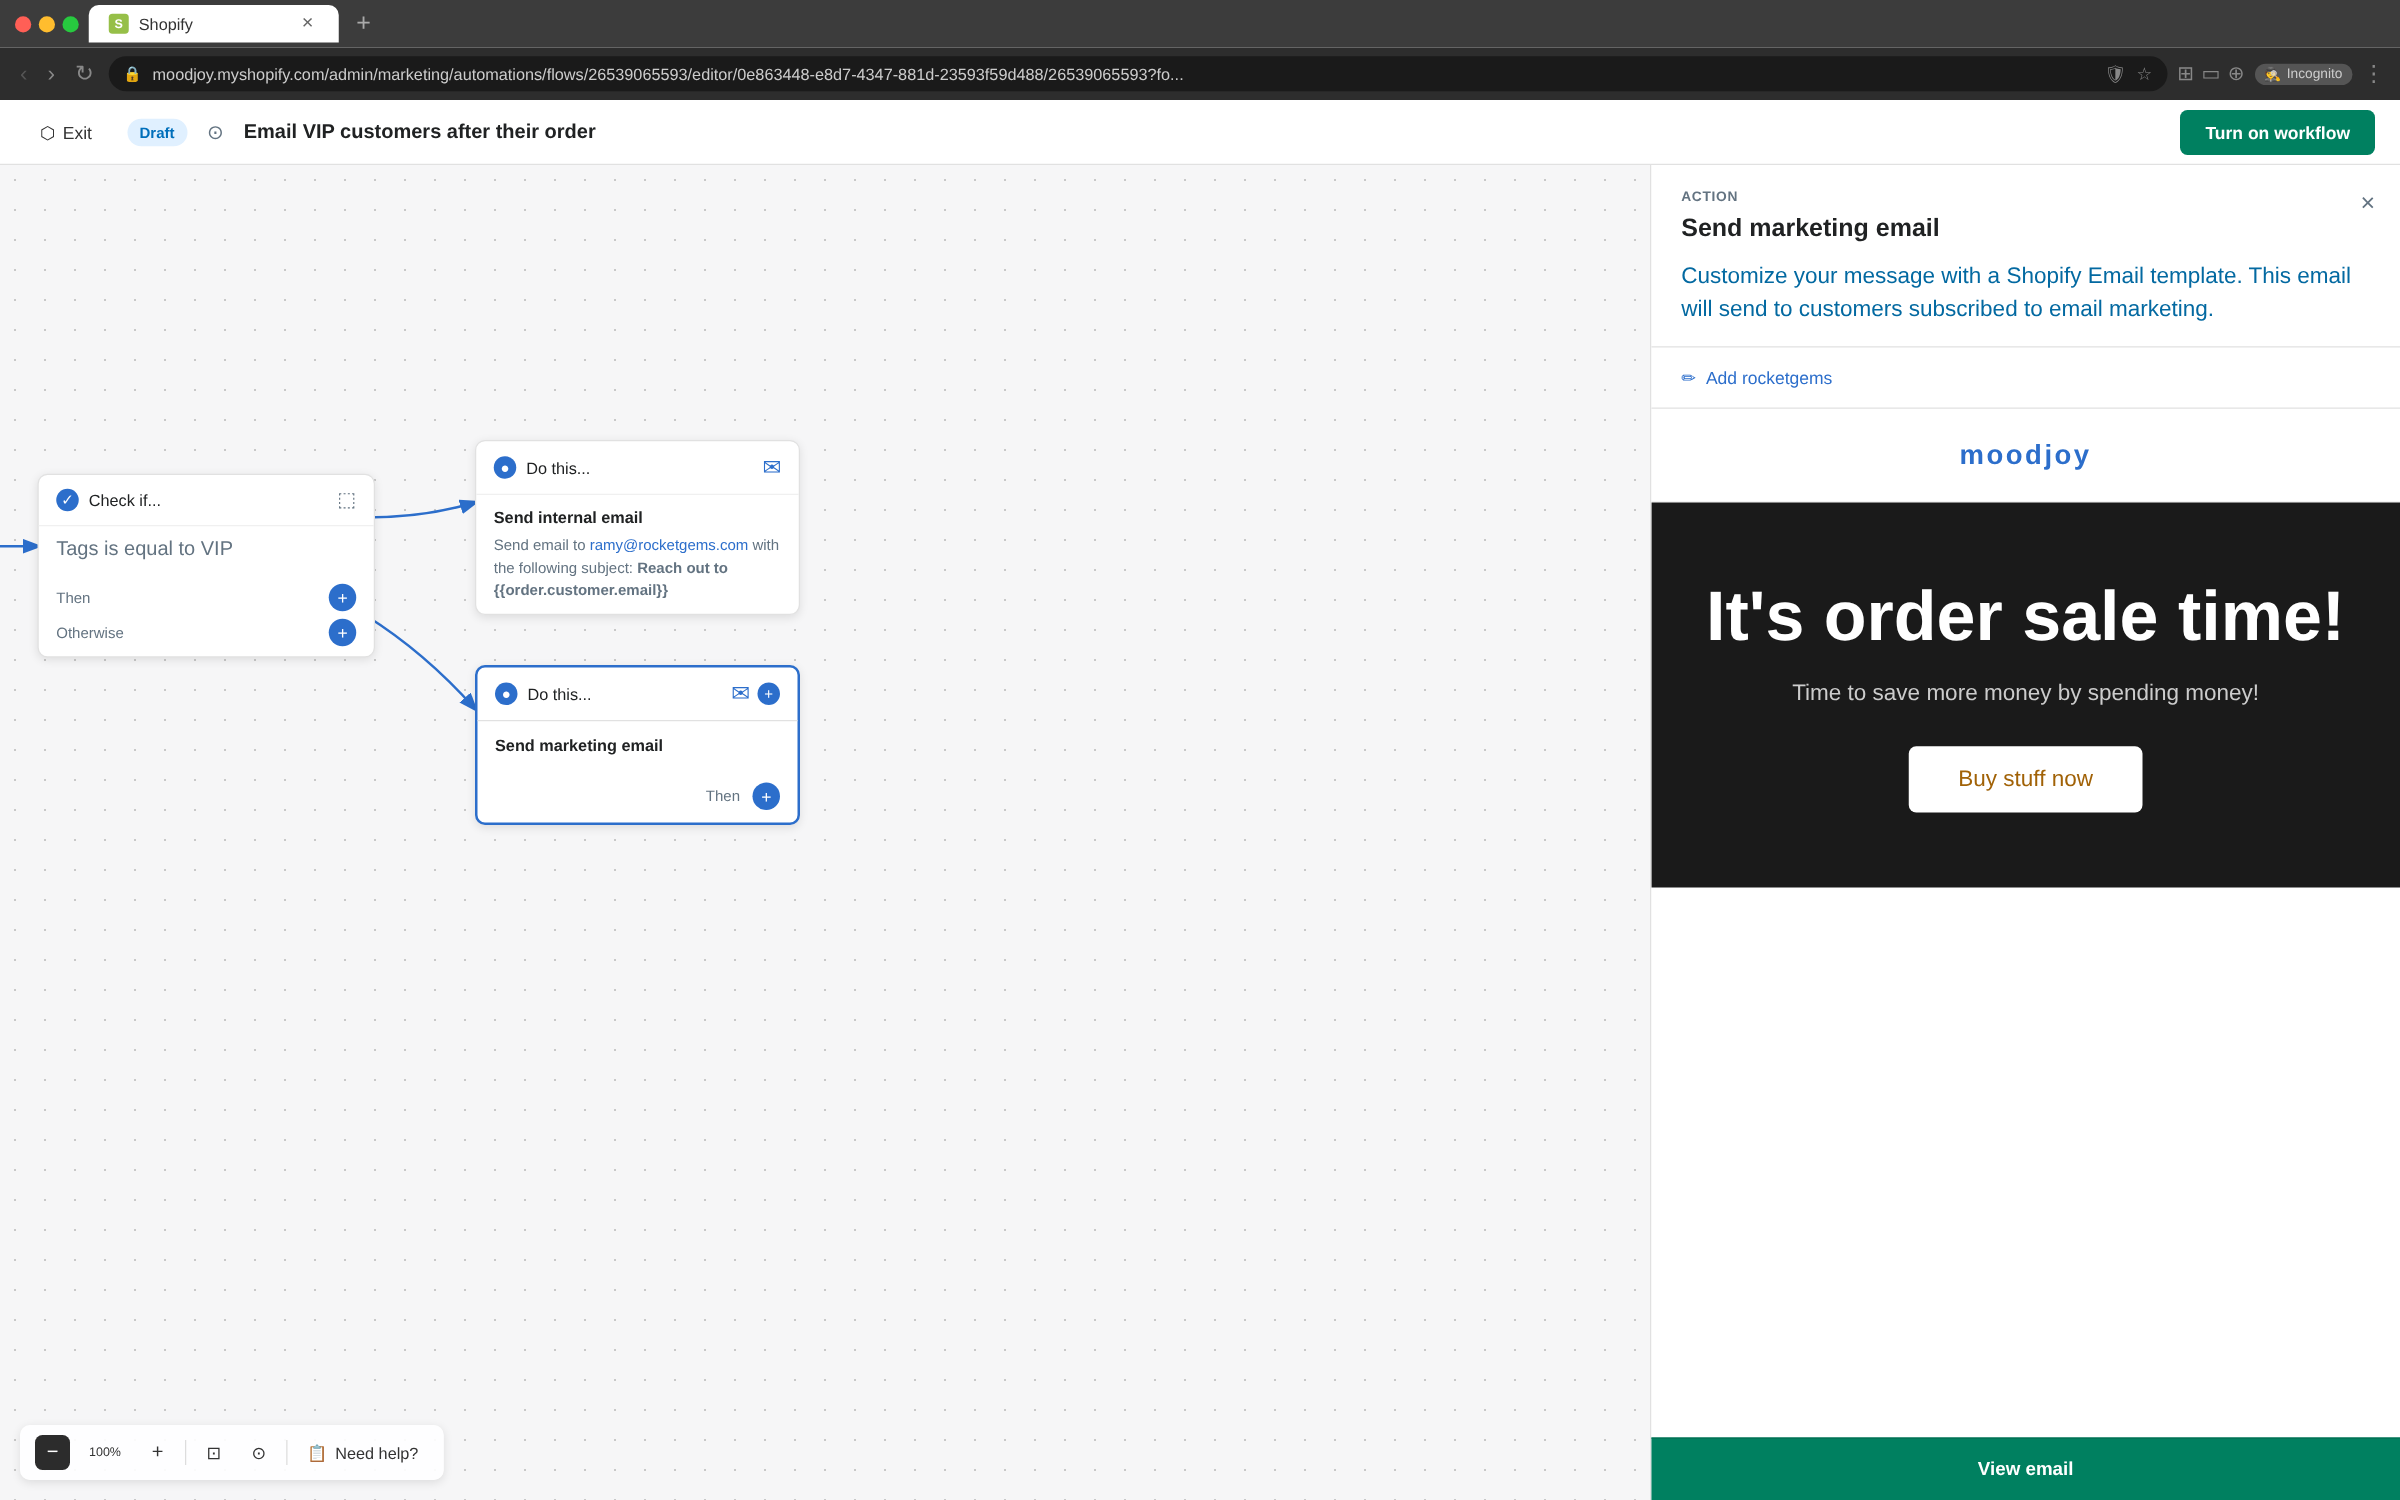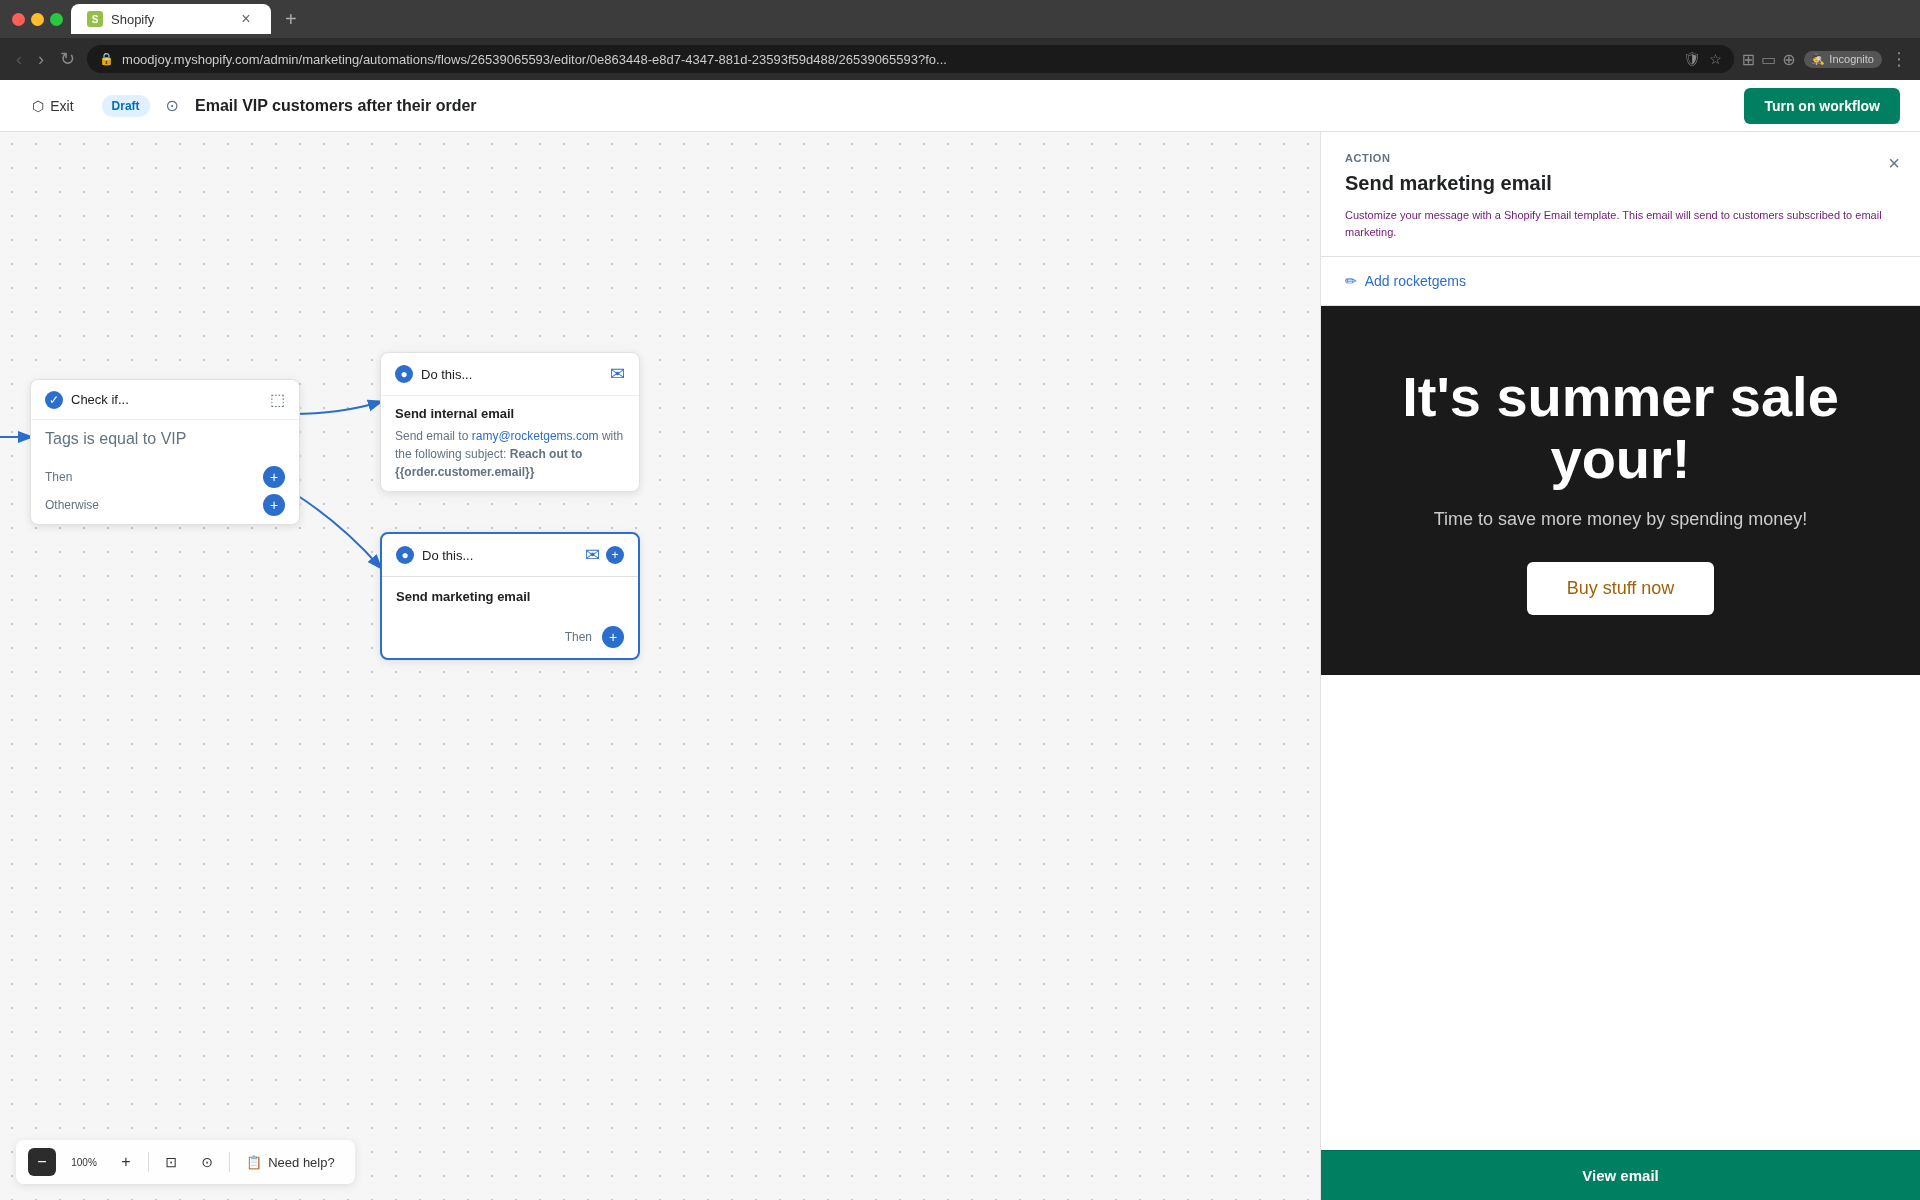--- a/index.html
+++ b/index.html
@@ -74,21 +74,21 @@
     .zoom-btn.minus { background: #2c2c2c; color: white; }
     .zoom-pct { font-size: 10px; color: #333; min-width: 40px; text-align: center; }
     .toolbar-divider { width: 1px; height: 20px; background: #ddd; }
     .help-btn { display: flex; align-items: center; gap: 6px; font-size: 13px; color: #333; cursor: pointer; padding: 4px 8px; border-radius: 6px; border: none; background: none; }
 
     
     .right-panel { width: 600px; background: #fff; border-left: 1px solid #e1e1e1; display: flex; flex-direction: column; overflow: hidden; }
     .right-panel-header { padding: 20px 24px 16px; border-bottom: 1px solid #e1e1e1; }
     .right-panel-label { font-size: 11px; font-weight: 600; color: #637381; text-transform: uppercase; letter-spacing: 0.05em; margin-bottom: 8px; }
     .right-panel-title { font-size: 20px; font-weight: 600; color: #202223; margin-bottom: 8px; }
-    .right-panel-desc { font-size: 11px; color: #701a75; line-height: 1.5; margin-top: 12px; }
+    .right-panel-desc { font-size: 18px; color: #0369a1; line-height: 1.5; margin-top: 12px; }
     .right-panel-actions { padding: 16px 24px; border-bottom: 1px solid #e1e1e1; }
     .add-desc-btn { display: flex; align-items: center; gap: 8px; font-size: 14px; color: #2c6ecb; cursor: pointer; background: none; border: none; padding: 0; }
     .close-panel-btn { position: absolute; top: 20px; right: 20px; background: none; border: none; font-size: 20px; color: #637381; cursor: pointer; }
     .right-panel-header { position: relative; }
 
     
     .email-preview { flex: 1; overflow-y: auto; }
     .email-preview-content { }
     .email-preview-logo-area { padding: 24px; text-align: center; border-bottom: 1px solid #f0f0f0; }
     .email-logo { font-size: 22px; font-weight: 700; color: #2c6ecb; letter-spacing: 2px; }
@@ -258,22 +258,25 @@
 
     <div class="right-panel-actions">
       <button class="add-desc-btn">
         <span>✏</span>
         <span>Add rocketgems</span>
       </button>
     </div>
 
     <div class="email-preview">
       <div class="email-preview-content">
+        <div class="email-preview-logo-area">
+          <div class="email-logo">moodjoy</div>
+        </div>
         <div class="email-hero">
-          <div class="email-hero-title">It's summer sale your!</div>
+          <div class="email-hero-title">It's order sale time!</div>
           <div class="email-hero-subtitle">Time to save more money by spending money!</div>
           <button class="email-hero-btn">Buy stuff now</button>
         </div>
       </div>
     </div>
 
     <div class="view-email-footer">
       <span class="view-email-text">View email</span>
     </div>
   </div>

